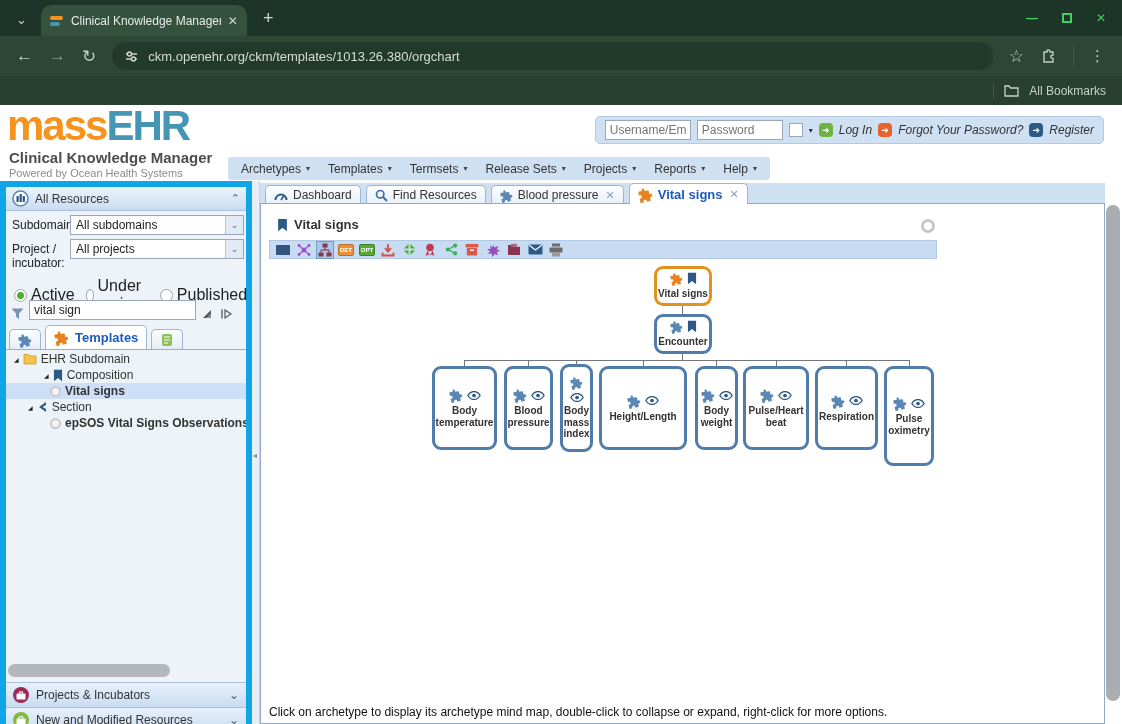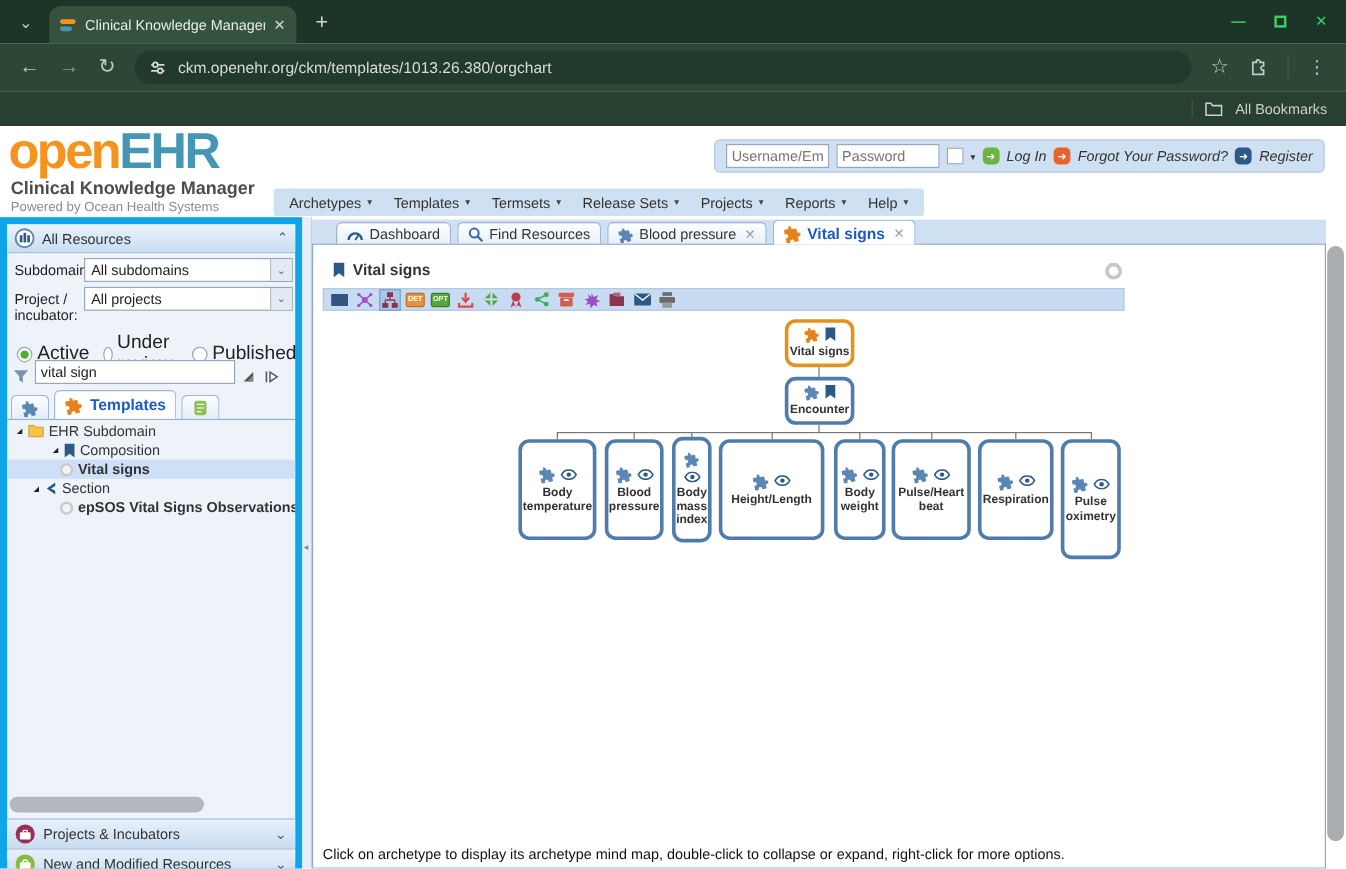--- a/index.html
+++ b/index.html
@@ -80,21 +80,21 @@
   .hscroll { position:absolute; left:2px; top:477px; width:162px; height:13px; background:#b4b8bc; border-radius:7px; }
   .sb-panel { position:absolute; left:0; right:0; height:25px; background:linear-gradient(#e8f0fb,#c9dcf1); border-top:1px solid #a9bfdc; display:flex; align-items:center; gap:7px; padding:0 7px; font-size:12px; color:#333; }
   .sb-panel .chev { margin-left:auto; color:#55617a; font-size:12px; }
   .pcirc { width:16px; height:16px; border-radius:50%; display:flex; align-items:center; justify-content:center; flex:none; }
 
   .divider { position:absolute; left:252px; top:76px; width:8px; bottom:0; background:#e7eef7; border-right:1px solid #c2d2e4; }
   .div-handle { position:absolute; left:1px; top:270px; color:#8a8a8a; font-size:8px; }
 
   
   .content { position:absolute; left:260px; top:78px; right:17px; bottom:0; }
-  .mtabs { position:absolute; left:0; right:0; top:0; height:21px; background:#cfe0f3; display:flex; align-items:flex-end; padding-left:20px; gap:5px; }
+  .mtabs { position:absolute; left:0; right:0; top:0; height:21px; background:#cfe0f3; display:flex; align-items:flex-end; padding-left:5px; gap:5px; }
   .mtab { height:19px; background:linear-gradient(#fdfefe,#e7f0fa); border:1px solid #9db6d6; border-bottom:none; border-radius:5px 5px 0 0; display:flex; align-items:center; gap:5px; padding:0 8px; font-size:12px; color:#333; white-space:nowrap; }
   .mtab.active { height:21px; background:#fff; font-weight:bold; color:#1d5bbf; font-size:13px; z-index:2; }
   .tclose { color:#8aa0b8; font-size:11px; margin-left:2px; }
 
   .panel { position:absolute; left:0; top:20px; right:0; bottom:0; background:#fff; border:1px solid #8fa9c9; }
   .page-title { position:absolute; left:16px; top:13px; display:flex; align-items:center; gap:6px; font-size:13px; font-weight:bold; color:#333; }
   .spinner-ring { position:absolute; left:660px; top:15px; width:14px; height:14px; border:3px solid #c6c6c6; border-radius:50%; }
   .ribbon { position:absolute; left:8px; top:36px; width:668px; height:19px; background:#c7dbf2; border:1px solid #b2c9e4; display:flex; align-items:center; gap:5px; padding:0 5px; }
   .ticon { width:16px; height:16px; display:flex; align-items:center; justify-content:center; flex:none; }
   .ticon.selected { background:#a9c7e8; outline:1px solid #6f9cc9; }
@@ -159,21 +159,21 @@
   <div class="bookmarksbar">
     <div class="bm-sep"></div>
     <svg width="15" height="13" viewBox="0 0 15 13">
         <path d="M1 2h4l1.5 2H14v8H1z" fill="none" stroke="#c9d2ca" stroke-width="1.3"></path>
       </svg>
     <span class="bm-label">All Bookmarks</span>
   </div>
 
   <div class="site">
 
-    <div class="logo"><span class="lo">open</span><span class="le">EHR</span></div>
+    <div class="logo"><span class="lo">mass</span><span class="le">EHR</span></div>
     <div class="app-title">Clinical Knowledge Manager</div>
     <div class="app-sub">Powered by Ocean Health Systems</div>
 
     <div class="login-bar">
       <input placeholder="Username/Email" style="">
       <input placeholder="Password" style="">
       <span class="chk"></span>
       <span class="chk-caret">▾</span>
       <span class="go-circle go-green">➜</span>
       <span class="login-link">Log In</span>

